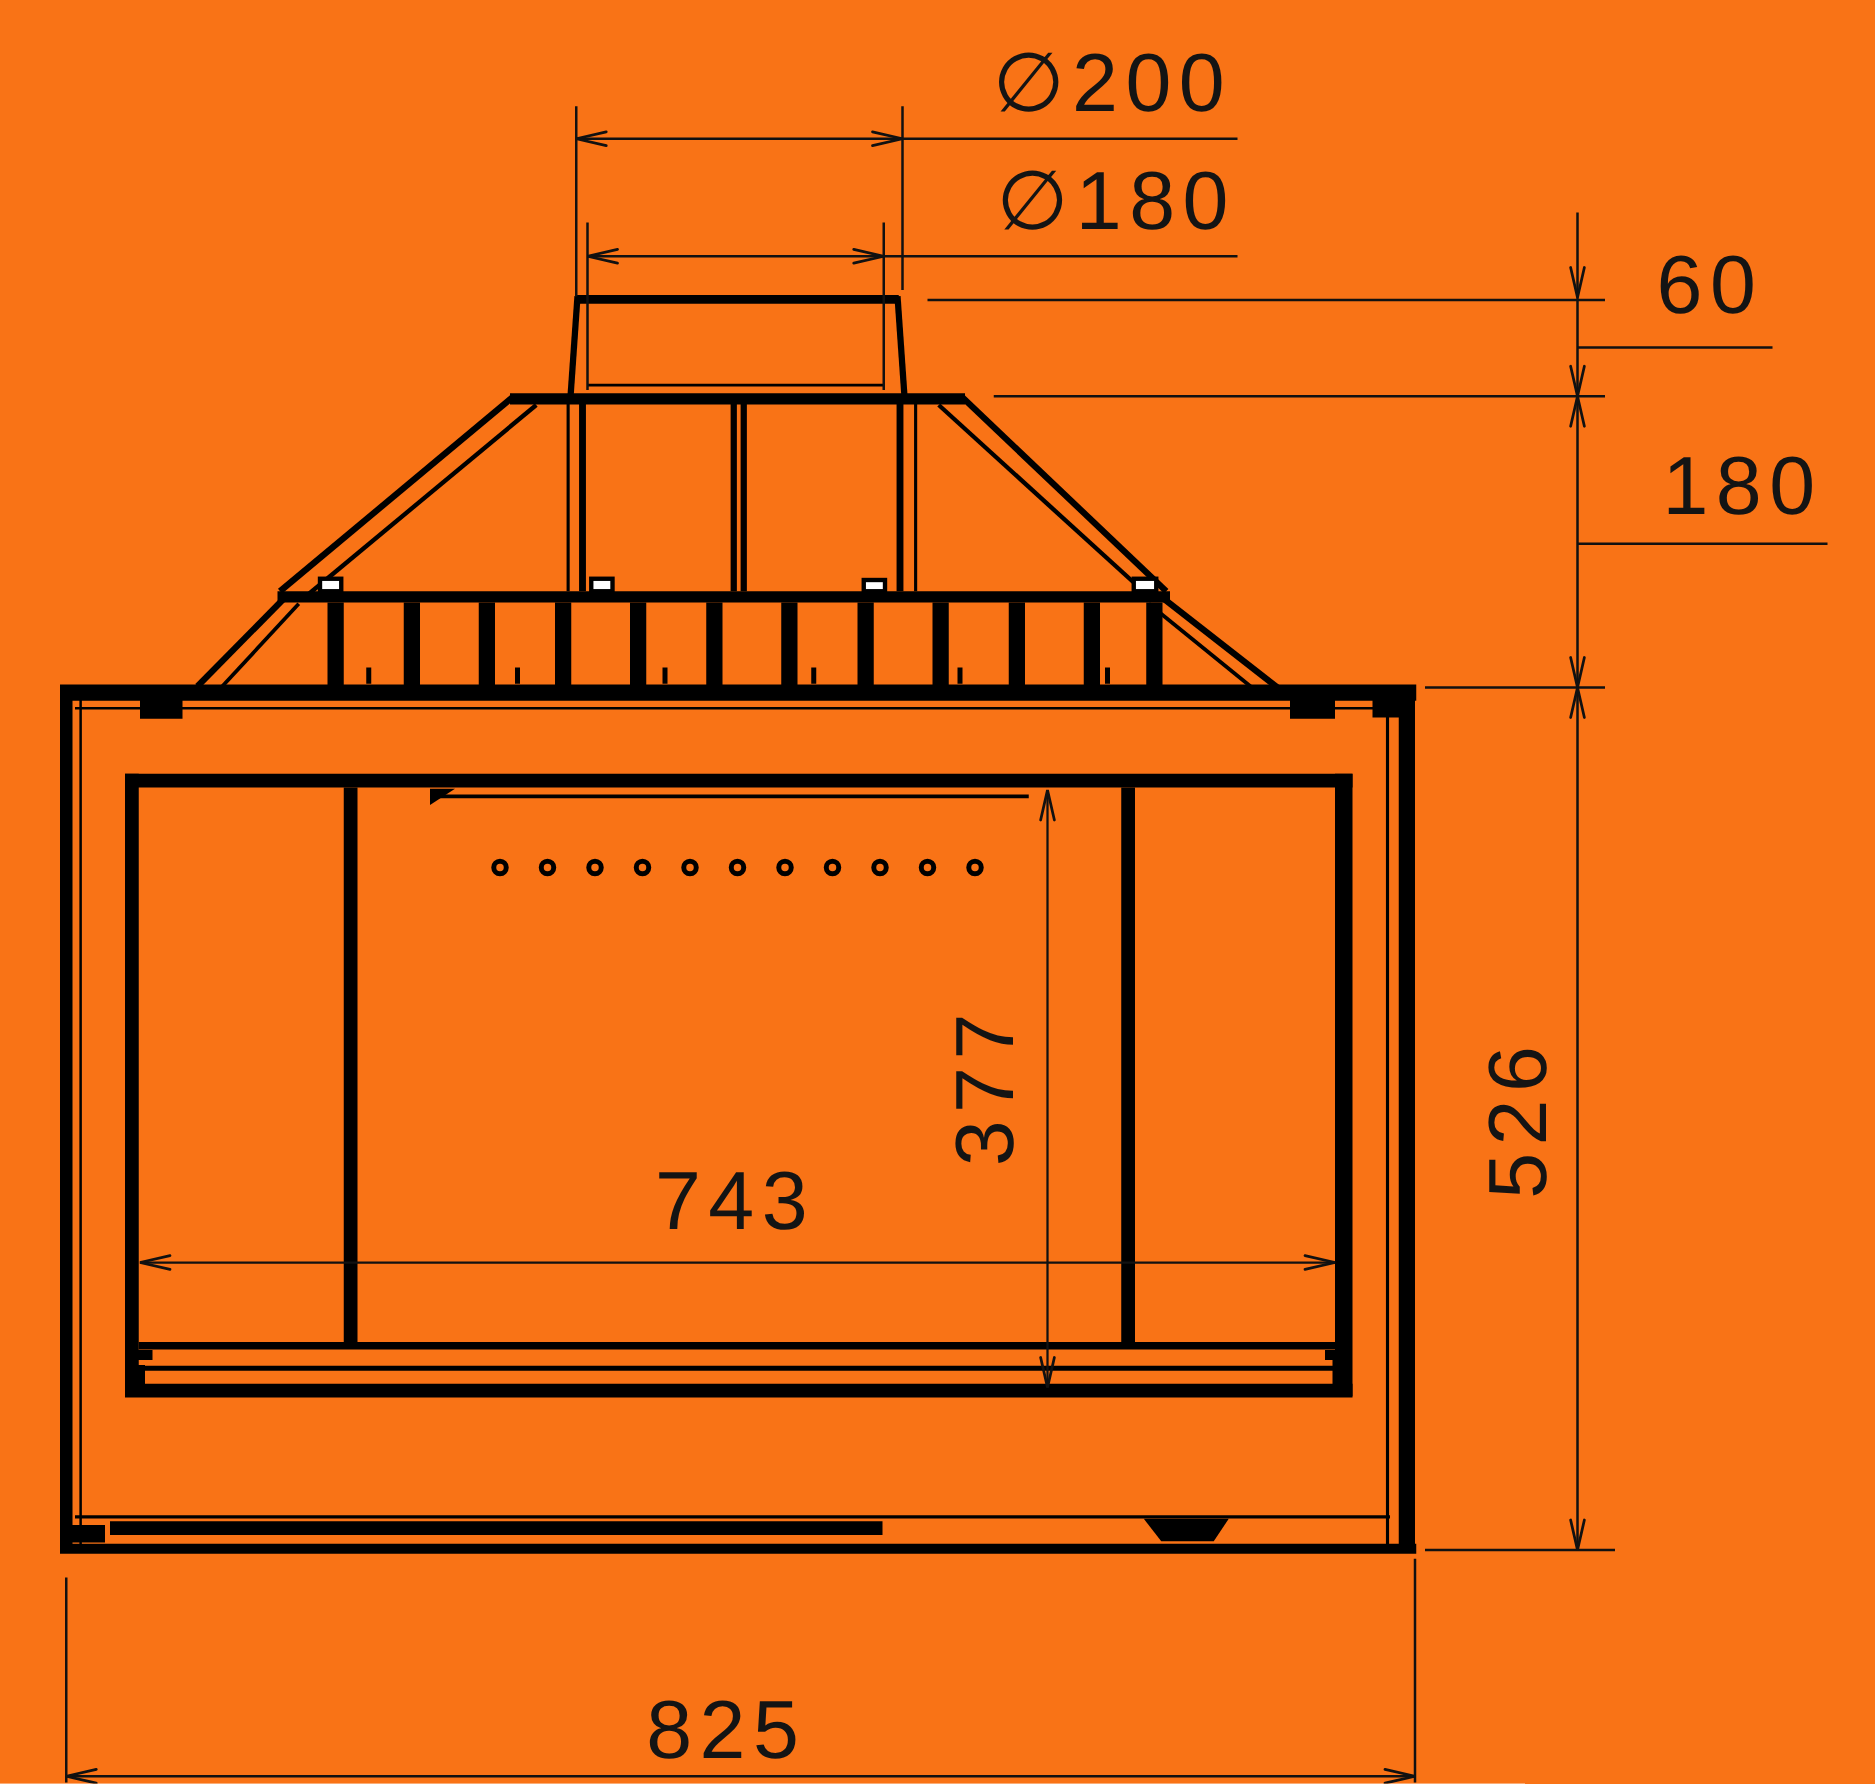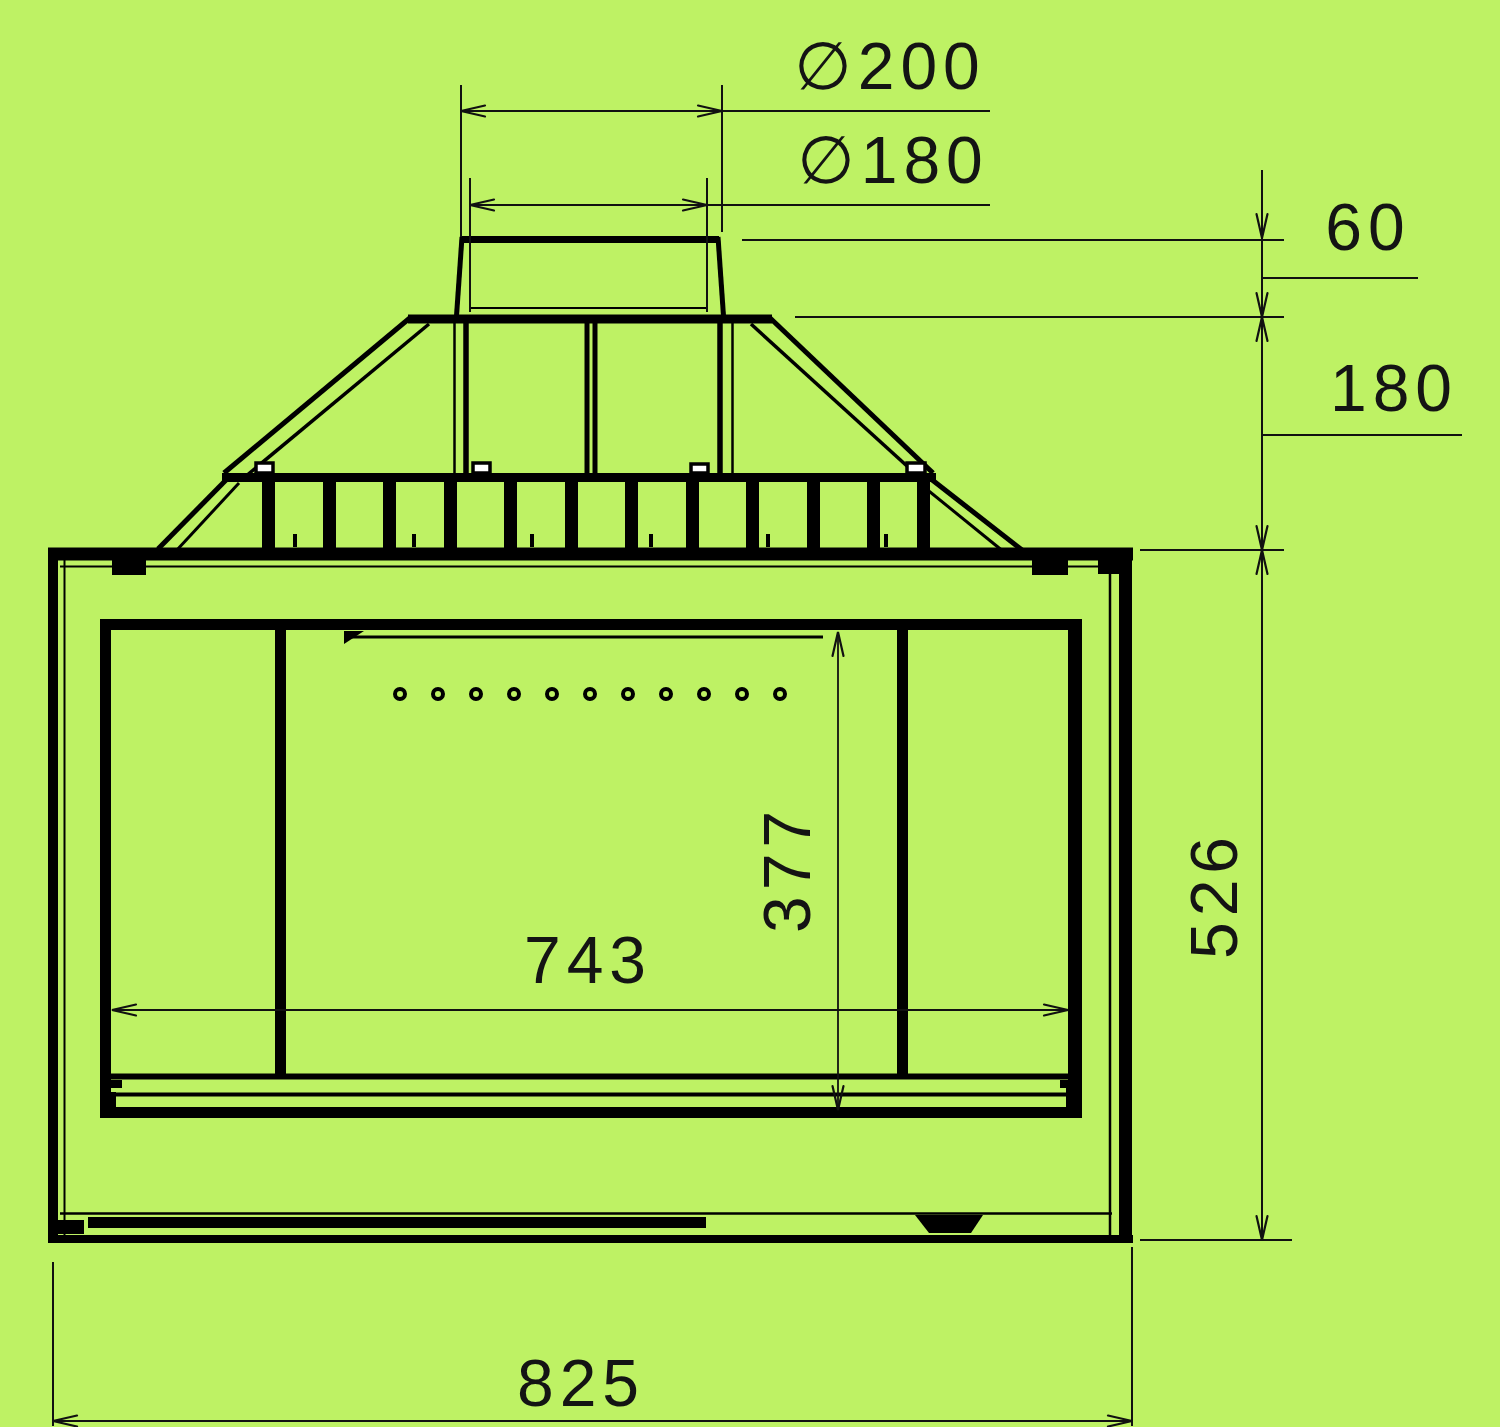--- a/index.html
+++ b/index.html
@@ -1,19 +1,19 @@
 <!DOCTYPE html>
 <html><head>
 <meta charset="utf-8">
 <style>
   html,body{margin:0;padding:0;background:#ffffff;}
   .stage{
     position:relative;
     width:1500px;height:1427px;
-    background:#bef264;
+    background:#f97316;
     font-family:"Liberation Sans","DejaVu Sans",sans-serif;
     overflow:hidden;
   }
   svg{position:absolute;left:0;top:0;}
   .ln{stroke:#000000;fill:none;}
   .fl{fill:#000000;stroke:none;}
   .tab{fill:#ffffff;stroke:#000000;stroke-width:3.5;}
   .dim-ln{stroke:#111111;stroke-width:2;fill:none;}
   .dim-thin{stroke:#111111;stroke-width:1.8;fill:none;}
   .arrow{stroke:#111111;stroke-width:2.2;fill:none;stroke-linecap:round;}

